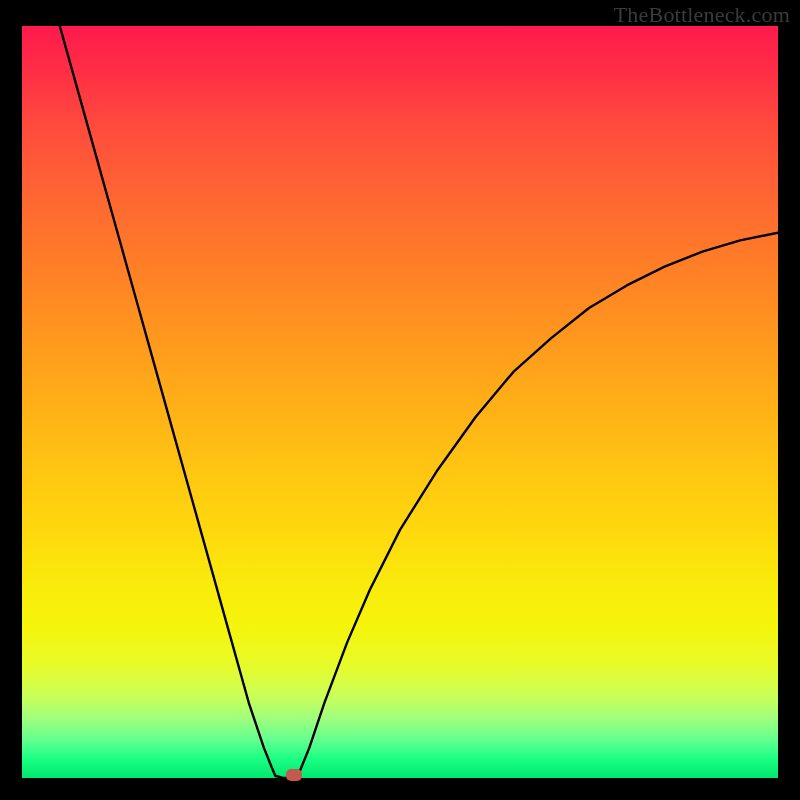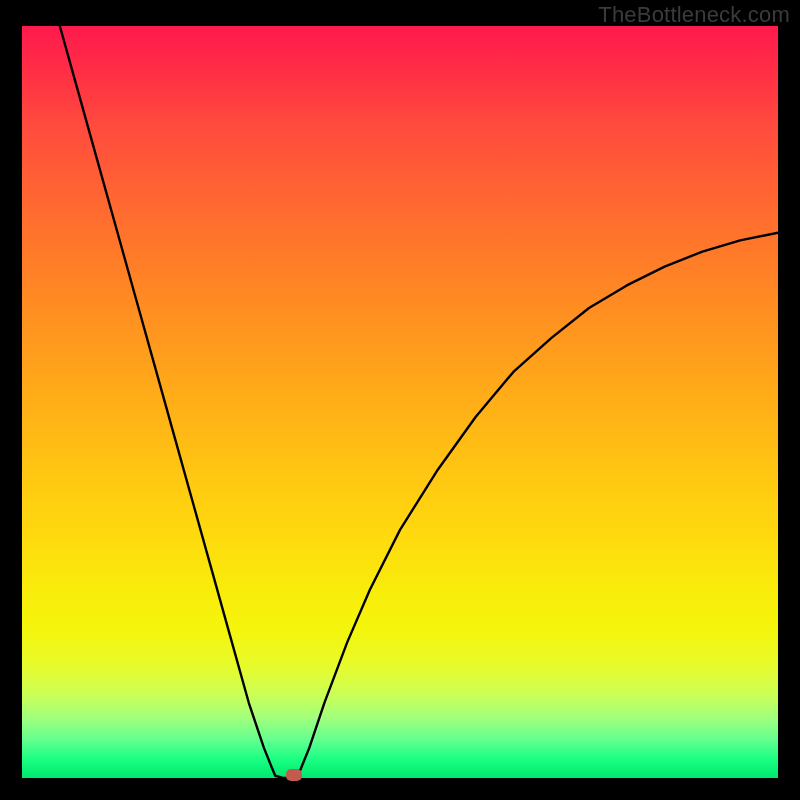--- a/index.html
+++ b/index.html
@@ -18,21 +18,21 @@
     background: #000;
   }
   .watermark {
     position: absolute;
     top: 2px;
     right: 10px;
     color: #3b3b3b;
     font-size: 22px;
     font-weight: 400;
     letter-spacing: 0.2px;
-    font-family: Liberation Sans, sans-serif;
+    font-family: Liberation Serif, serif;
     z-index: 50;
   }
   .plot-outer {
     position: absolute;
     left: 22px;
     top: 26px;
     width: 756px;   
     height: 752px;  
     background: #000;
   }

